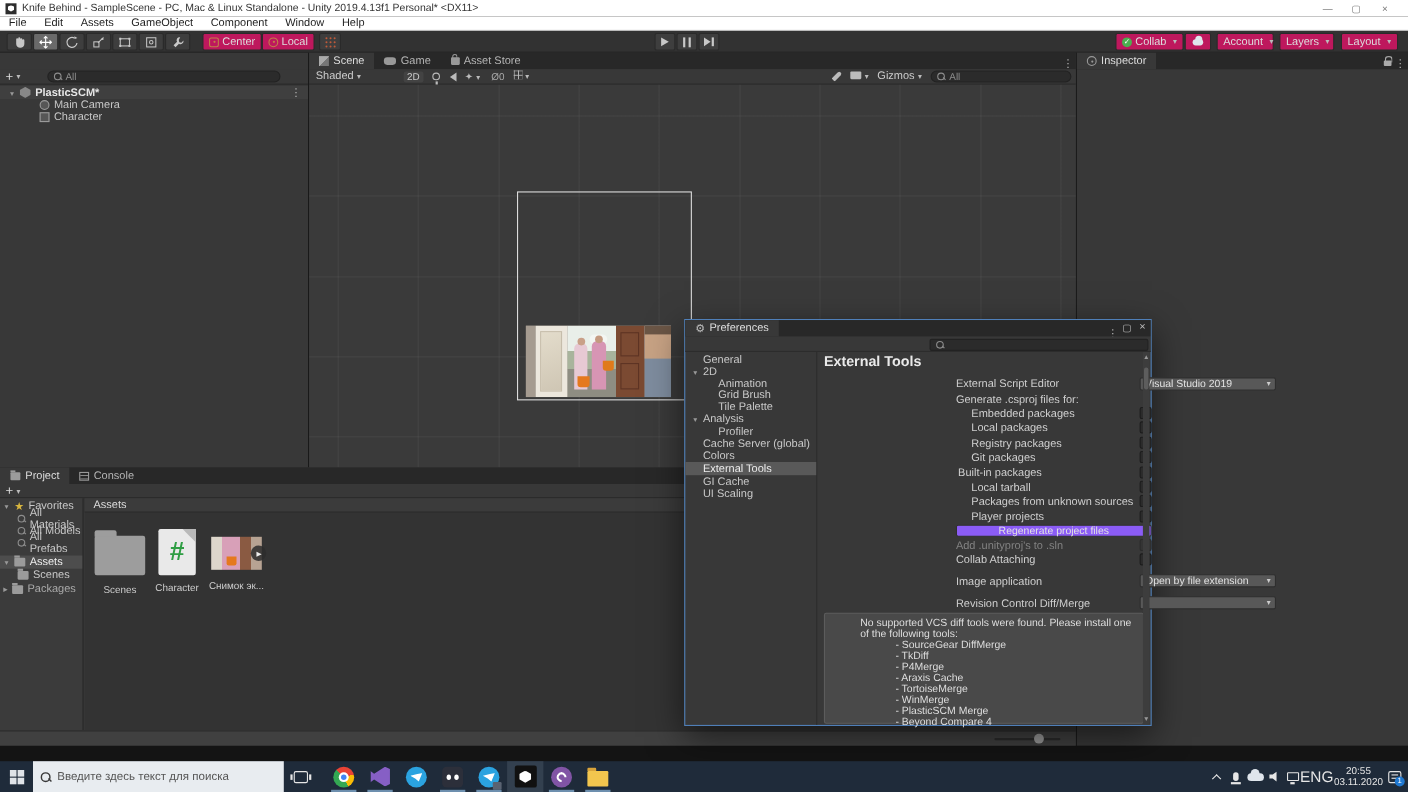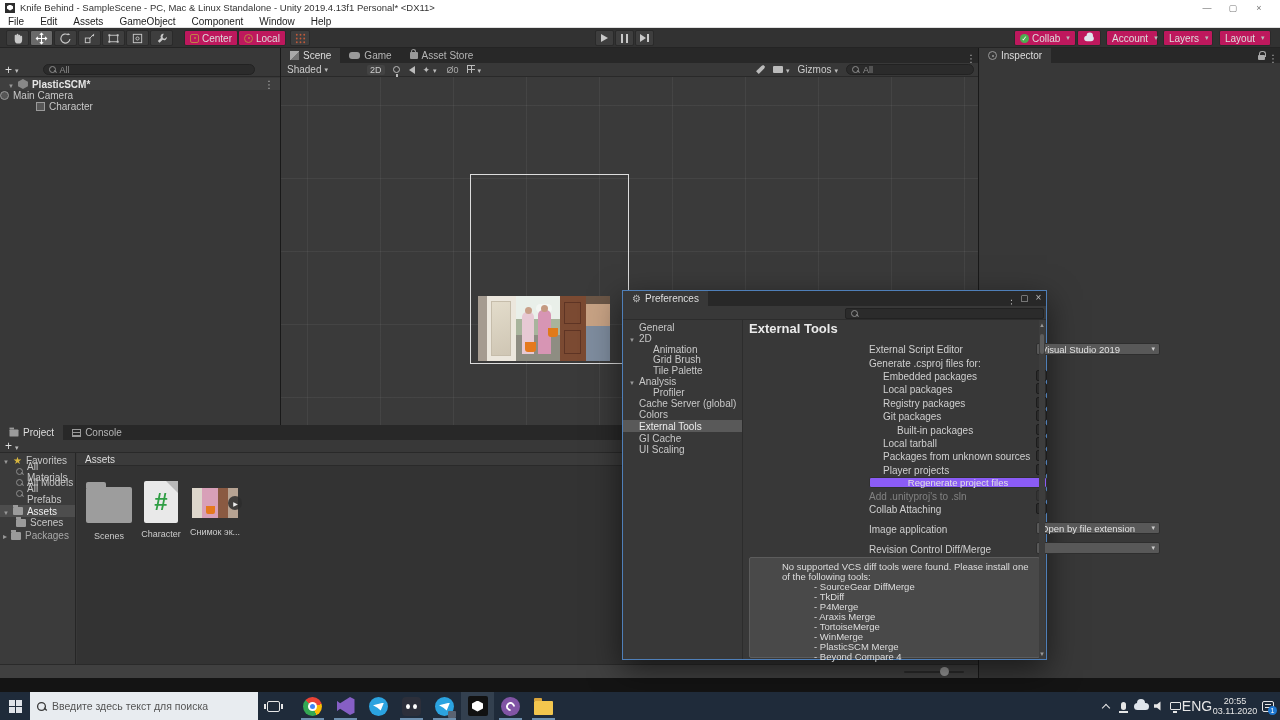--- a/index.html
+++ b/index.html
@@ -209,21 +209,21 @@
       <span>All</span>
     </div>
   </div>
   <div class="p" style="left:0;top:30px;right:0;bottom:0">
     <div class="row" style="height:12px;background:#3f3f3f;padding-left:8px">
       <span class="fold-o"></span>
       <span style="width:10px;height:10px;background:#888;clip-path:polygon(50% 0,100% 28%,100% 72%,50% 100%,0 72%,0 28%)"></span>
       <span style="color:#e6e6e6;font-weight:bold">PlasticSCM*</span>
       <span class="kebab" style="margin-left:auto;margin-right:6px"></span>
     </div>
-    <div class="row" style="height:11px;">
+    <div class="row" style="height:11px;padding-left:36px">
       <span class="cube" style="border-radius:50%"></span>
       <span>Main Camera</span>
     </div>
     <div class="row" style="height:11px;padding-left:36px">
       <span class="cube"></span>
       <span>Character</span>
     </div>
   </div>
 </div>
 
@@ -458,21 +458,21 @@
     <div class="prow" style="top:37px">Generate .csproj files for:</div>
 
     <div class="prow" style="top:50px;left:140px">Embedded packages</div>
     <div class="cb on" style="top:50px"></div>
     <div class="prow" style="top:63px;left:140px">Local packages</div>
     <div class="cb on" style="top:63px"></div>
     <div class="prow" style="top:77px;left:140px">Registry packages</div>
     <div class="cb" style="top:77px"></div>
     <div class="prow" style="top:90px;left:140px">Git packages</div>
     <div class="cb" style="top:90px"></div>
-    <div class="prow" style="top:104px;left:154px">Built-in packages</div>
+    <div class="prow" style="top:104px;left:128px">Built-in packages</div>
     <div class="cb" style="top:104px"></div>
     <div class="prow" style="top:117px;left:140px">Local tarball</div>
     <div class="cb" style="top:117px"></div>
     <div class="prow" style="top:130px;left:140px">Packages from unknown sources</div>
     <div class="cb" style="top:130px"></div>
     <div class="prow" style="top:144px;left:140px">Player projects</div>
     <div class="cb" style="top:144px"></div>
 
     <div class="p" style="left:126px;top:157px;width:178px;height:11px;background:#8b5cf6;border:1px solid #303030;border-radius:2px;display:flex;align-items:center;justify-content:center;font-size:9.5px;color:#e2e2e2">
       <span>Regenerate project files</span>
@@ -493,21 +493,21 @@
     <div class="drop" style="top:222px">
         <span></span>
       </div>
 
     <div class="p" style="left:6px;top:237px;width:291px;height:101px;background:#494949;border:1px solid #5c5c5c;border-radius:2px;font-size:9.5px;color:#dedede;line-height:10px;padding:4px 6px 0 32px">
       <div>No supported VCS diff tools were found. Please install one of the following tools:</div>
       <div style="padding-left:32px">
         <div>- SourceGear DiffMerge</div>
         <div>- TkDiff</div>
         <div>- P4Merge</div>
-        <div>- Araxis Merge</div>
+        <div>- Araxis Cache</div>
         <div>- TortoiseMerge</div>
         <div>- WinMerge</div>
         <div>- PlasticSCM Merge</div>
         <div>- Beyond Compare 4</div>
       </div>
     </div>
 
     <div class="p" style="right:1px;top:0;width:6px;bottom:0;background:#3d3d3d">
       <div class="p" style="left:0;top:2px;width:6px;text-align:center;font-size:6px;color:#999">▲</div>
       <div class="p" style="left:1px;top:14px;width:4px;height:20px;background:#5d5d5d;border-radius:2px"></div>

